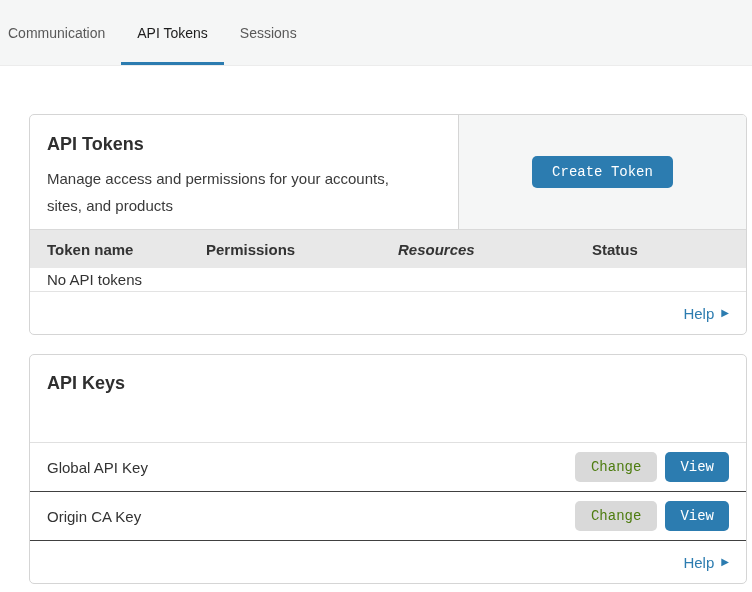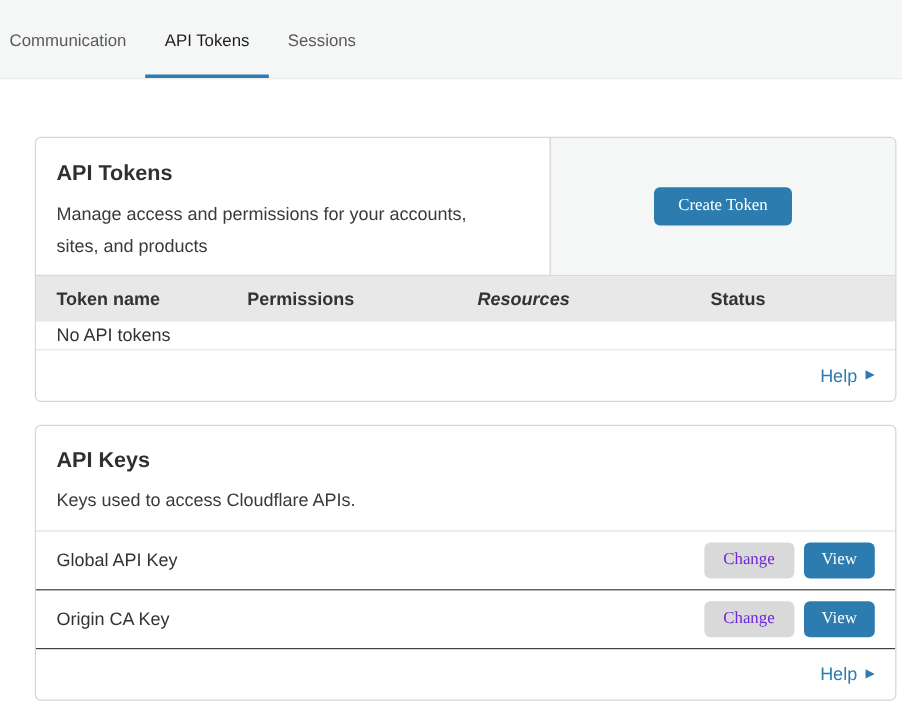--- a/index.html
+++ b/index.html
@@ -50,28 +50,28 @@
   .card-desc { font-size: 15px; color: #3a3a3a; line-height: 27px; max-width: 365px; }
   .header-right {
     width: 288px;
     border-left: 1px solid #d5d5d5;
     background: var(--header_panel_bg, #f5f6f6);
     display: flex;
     align-items: center;
     justify-content: center;
   }
   .btn {
-    font-family: Liberation Serif, serif;
+    font-family: Liberation Mono, monospace;
     font-size: 14px;
     border: none;
     border-radius: 5px;
     cursor: pointer;
   }
   .btn-blue { background: var(--accent_blue, #2c7cb0); color: #fff; }
-  .btn-gray { background: var(--gray_button_bg, #d9d9d9); color: #6d28d9; }
+  .btn-gray { background: var(--gray_button_bg, #d9d9d9); color: #4d7c0f; }
   .btn-create { padding: 8px 20px; }
 
   
   .table-header {
     display: flex;
     height: 39px;
     align-items: center;
     background: var(--table_header_bg, #e8e8e8);
     border-top: 1px solid #d9d9d9;
     font-size: 15px;
@@ -162,21 +162,20 @@
       <a class="help-link">
         <span>Help</span>
         <span class="help-arrow">▶</span>
       </a>
     </div>
   </section>
 
   <section class="card">
     <div class="keys-header">
       <h2 class="card-title">API Keys</h2>
-      <p class="card-desc">Keys used to access Cloudflare APIs.</p>
     </div>
 
     <div class="key-row">
       <span class="key-name">Global API Key</span>
       <button class="btn btn-gray btn-change">Change</button>
       <button class="btn btn-blue btn-view">View</button>
     </div>
 
     <div class="key-row">
       <span class="key-name">Origin CA Key</span>

